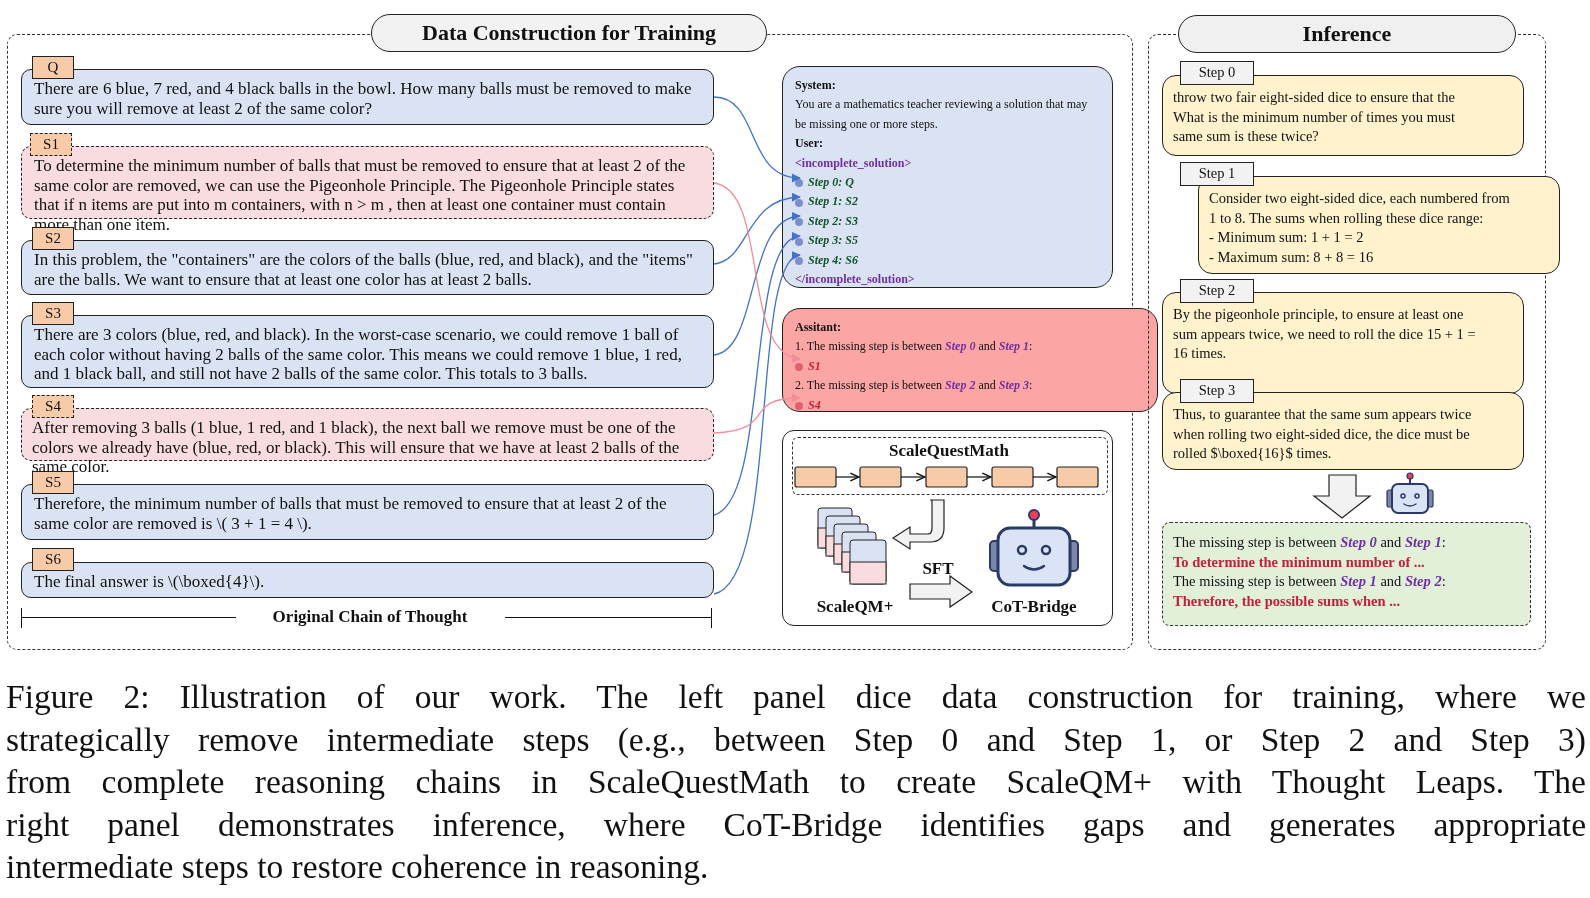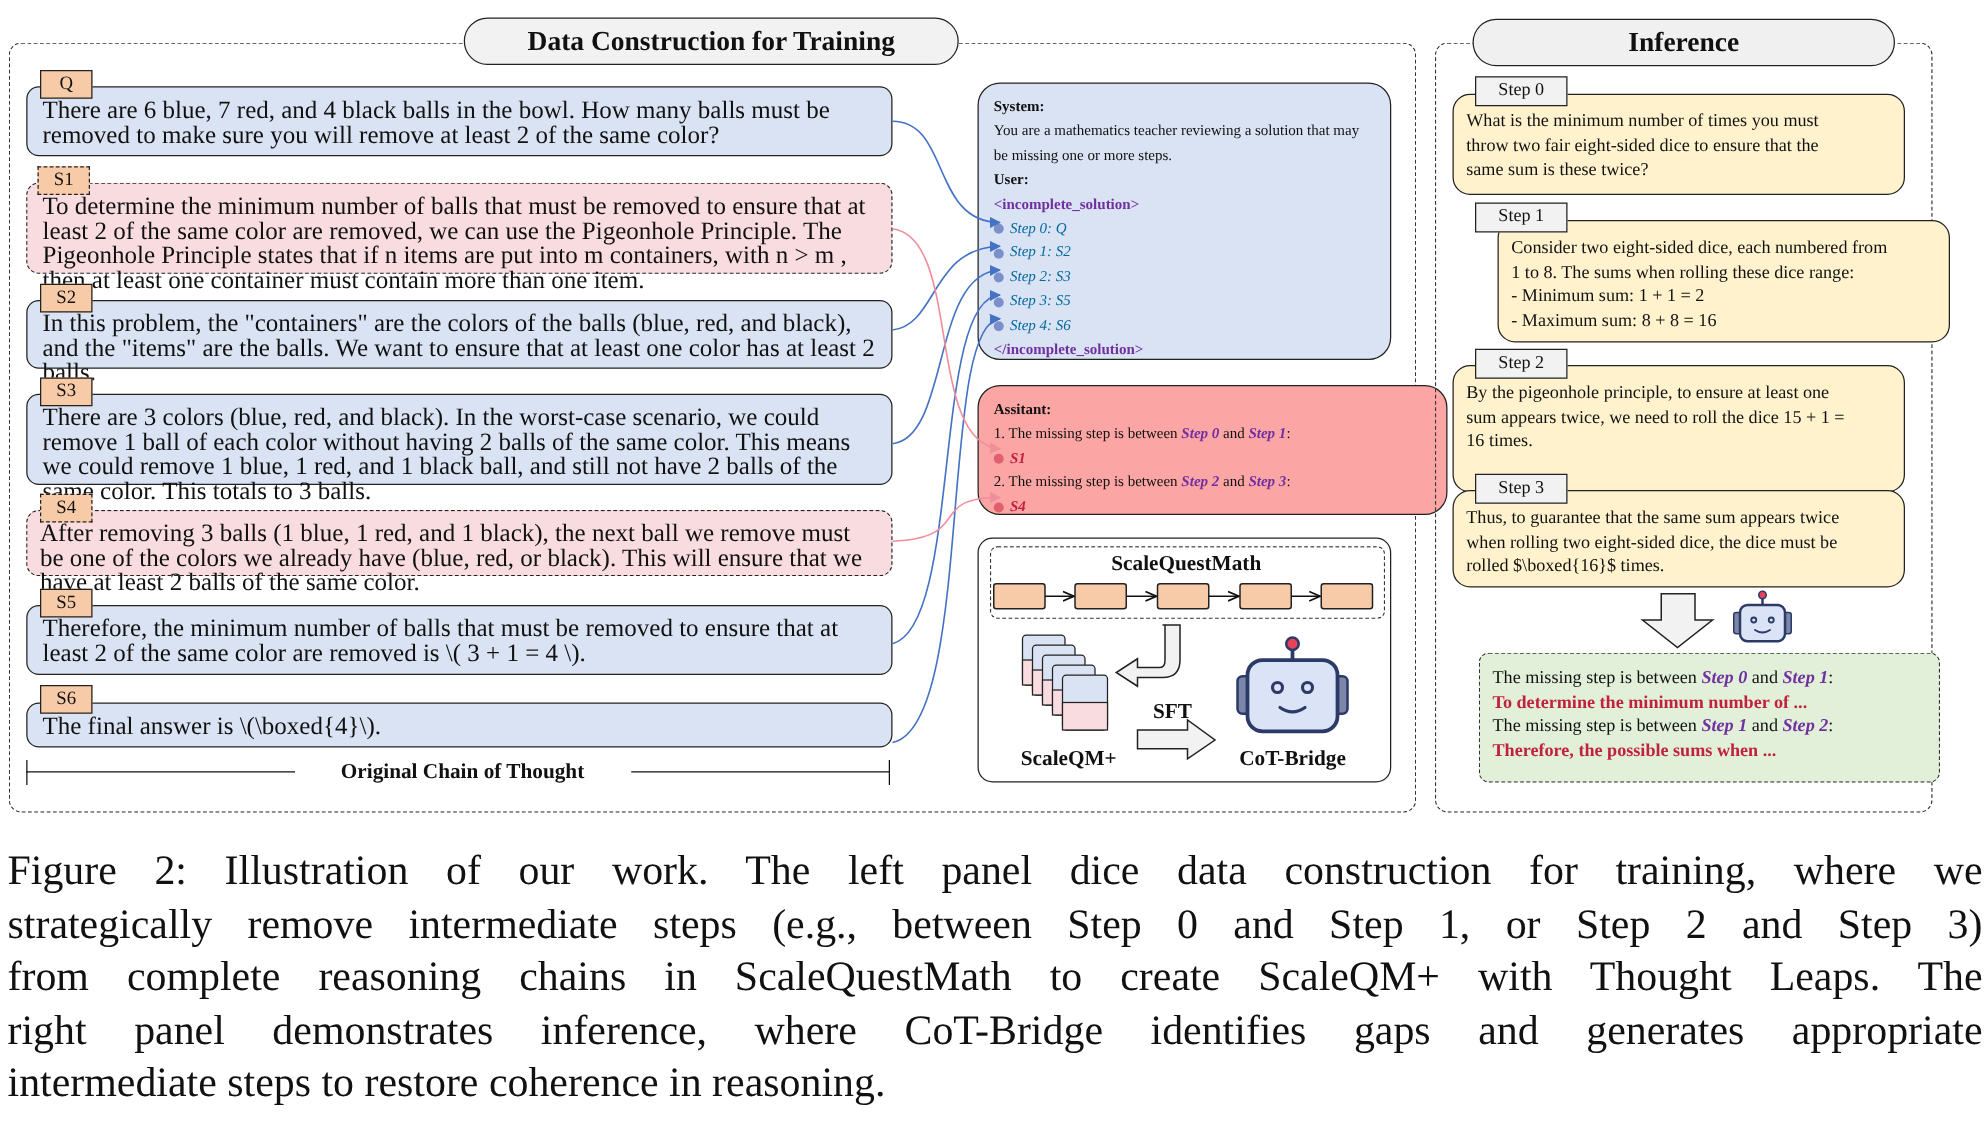--- a/index.html
+++ b/index.html
@@ -2,40 +2,40 @@
 <html><head>
 <meta charset="utf-8">
 <style>
   html, body { margin:0; padding:0; background:#ffffff; }
   body { width:1590px; height:898px; position:relative; overflow:hidden;
          font-family:"Liberation Serif", "DejaVu Serif", serif; color:#111; }
   .abs { position:absolute; }
   .panel { position:absolute; border:1.5px dashed #333; border-radius:10px; }
   .pill { position:absolute; background:#f0f0f0; border:1.5px solid #222; border-radius:26px;
           font-weight:bold; font-size:22px; text-align:center; line-height:36px; }
-  .box { position:absolute; border:1.5px solid #222; border-radius:10px; font-size:20px; line-height:19.5px;
+  .box { position:absolute; border:1.5px solid #222; border-radius:10px; font-size:17px; line-height:19.5px;
          padding:9px 12px 6px 12px; box-sizing:border-box; }
   .box.blue { background:#dae3f3; }
   .box.pink { background:#f9dce0; border-style:dashed; }
   .tag { position:absolute; background:#f8cba8; border:1.5px solid #222; font-size:15px;
          text-align:center; line-height:20px; width:40px; height:21px; }
   .tag.dash { border-style:dashed; }
   .rbox { position:absolute; border:1.5px solid #222; border-radius:18px; font-size:12px; line-height:19.4px;
           box-sizing:border-box; padding:9px 12px; }
   .purple { color:#7030a0; }
-  .stepi { color:#0369a1; font-style:italic; font-weight:normal; }
+  .stepi { color:#14532d; font-style:italic; font-weight:bold; }
   .bullet { display:inline-block; width:8px; height:8px; border-radius:50%; background:#7b8fcb; margin-right:5px; vertical-align:middle; }
   .bullet.red { background:#e06070; }
   .redtxt { color:#c0213c; font-weight:bold; font-style:italic; }
   .ibox { position:absolute; background:#fff2cc; border:1.5px solid #222; border-radius:14px; font-size:14.5px;
           line-height:19.5px; padding:12px 10px 6px 10px; box-sizing:border-box; }
   .itag { position:absolute; background:#f2f2f2; border:1.5px solid #222; font-size:14.5px; text-align:center;
           line-height:20px; width:72px; height:22px; }
   .gbox { position:absolute; background:#e2efd9; border:1.5px dashed #333; border-radius:8px; font-size:14.5px;
-          line-height:19.5px; padding:10px 10px; box-sizing:border-box;margin-left:21px; }
+          line-height:19.5px; padding:10px 10px; box-sizing:border-box; }
   .stepp { color:#7030a0; font-style:italic; font-weight:bold; }
   .gred { color:#c0213c; font-weight:bold; }
   .caption { position:absolute; left:6px; top:676px; width:1580px; font-size:33.5px; line-height:42.5px;
              text-align:justify; }
   .caption span { display:block; text-align-last:justify; }
   .caption span.last { text-align-last:left; }
   svg { position:absolute; left:0; top:0; overflow:visible; }
 </style>
 </head>
 <body>
@@ -109,22 +109,22 @@
 <div class="abs" style="left:792px;top:437px;width:314px;height:56px;border:1.5px dashed #333;border-radius:6px;"></div>
 <div class="abs" style="left:792px;top:441px;width:314px;text-align:center;font-weight:bold;font-size:17px;">ScaleQuestMath</div>
 <div class="abs" style="left:912px;top:559px;width:52px;text-align:center;font-weight:bold;font-size:17px;">SFT</div>
 <div class="abs" style="left:800px;top:597px;width:110px;text-align:center;font-weight:bold;font-size:17px;">ScaleQM+</div>
 <div class="abs" style="left:978px;top:597px;width:112px;text-align:center;font-weight:bold;font-size:17px;">CoT-Bridge</div>
 
 <div class="panel" style="left:1148px;top:34px;width:396px;height:614px;"></div>
 <div class="pill" style="left:1178px;top:15px;width:336px;height:36px;">Inference</div>
 
 <div class="ibox" style="left:1162px;top:75px;width:362px;height:81px;">
-  <div>What is the minimum number of times you must</div>
-    <div>throw two fair eight-sided dice to ensure that the</div>
+  <div>throw two fair eight-sided dice to ensure that the</div>
+    <div>What is the minimum number of times you must</div>
     <div>same sum is these twice?</div>
 </div>
 <div class="itag" style="left:1180px;top:61px;">Step 0</div>
 
 <div class="ibox" style="left:1162px;top:176px;width:362px;height:98px;margin-left:36px;">
   <div>Consider two eight-sided dice, each numbered from</div>
     <div>1 to 8. The sums when rolling these dice range:</div>
     <div>- Minimum sum: 1 + 1 = 2</div>
     <div>- Maximum sum: 8 + 8 = 16</div>
 </div>

